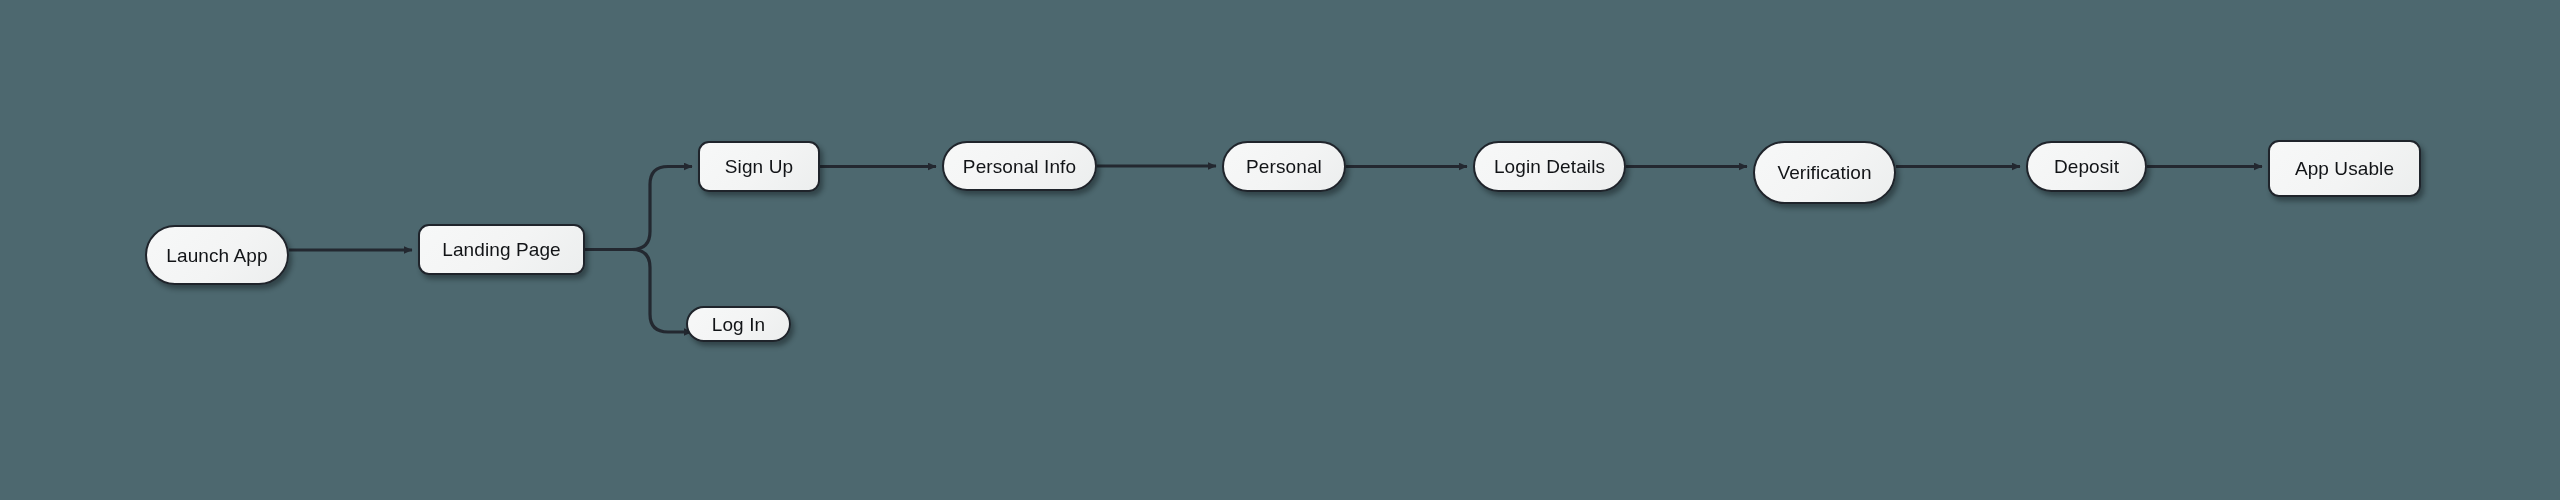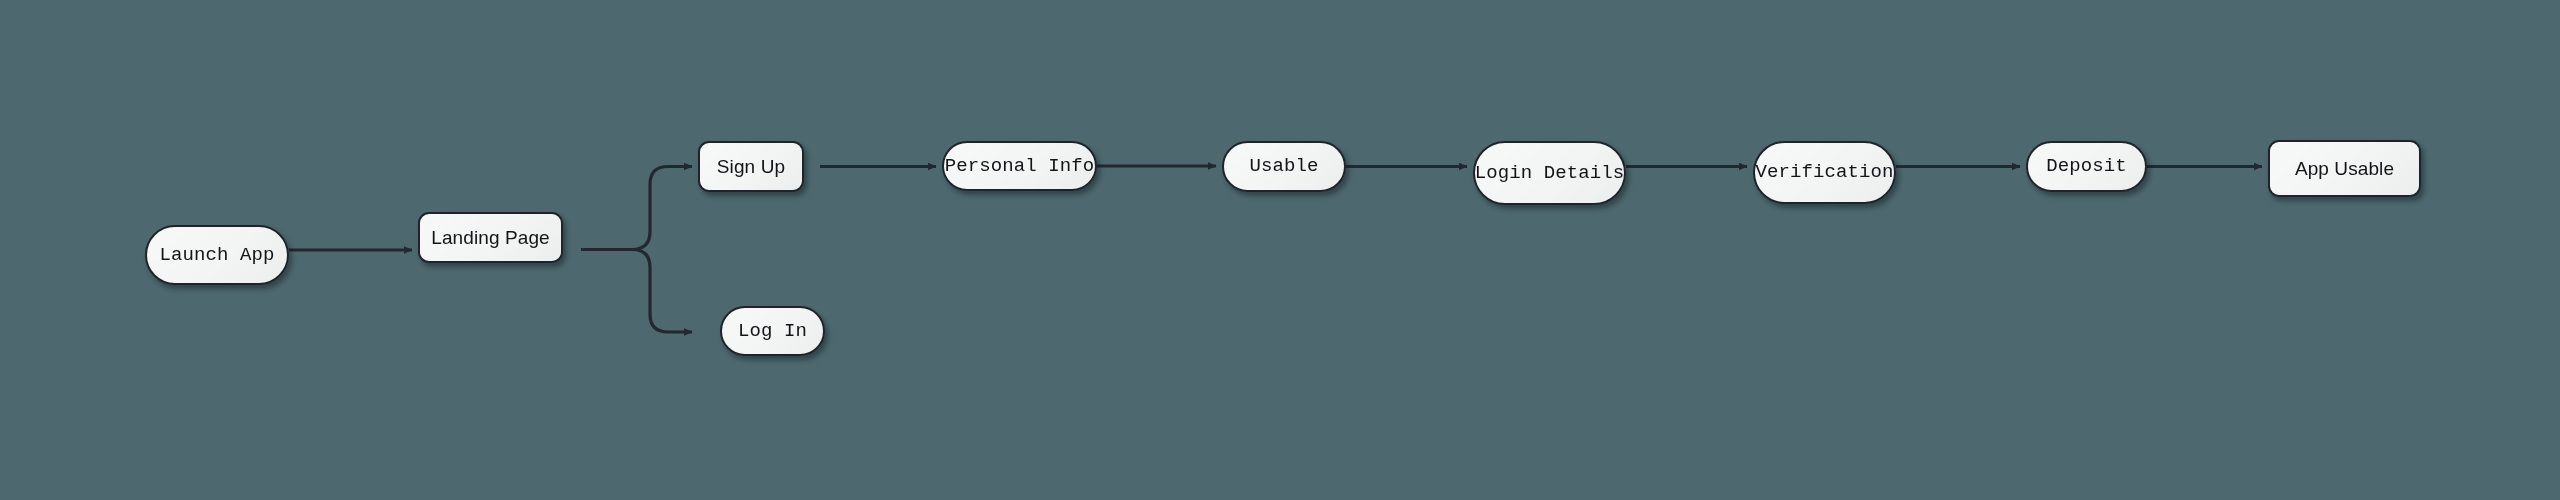--- a/index.html
+++ b/index.html
@@ -37,21 +37,21 @@
     border: 2.5px solid #1f242b;
     color: #121417;
     font-size: 19px;
     font-weight: 400;
     letter-spacing: 0.1px;
     line-height: 1;
     white-space: nowrap;
     box-shadow: 3px 4px 5px rgba(12, 18, 22, 0.42);
     z-index: 2;
   }
-  .node.pill { border-radius: 999px; font-family: Liberation Mono, monospace; }
+  .node.pill { border-radius: 999px; }
   .node.rect { border-radius: 11px; }
   .node-label { pointer-events: none; }
 </style>
 </head>
 <body>
 
 <div id="canvas">
 
   <svg id="edge-layer" viewBox="0 0 2560 500" width="2560" height="500">
     <defs>
@@ -70,36 +70,36 @@
         <path d="M 1626 166.5 L 1747 166.5" marker-end="url(#arrow)"></path>
         <path d="M 1896 166.5 L 2020 166.5" marker-end="url(#arrow)"></path>
         <path d="M 2147 166.5 L 2262 166.5" marker-end="url(#arrow)"></path>
       </g>
   </svg>
 
   <div id="nodes">
       <div class="node pill" style="left: 145px; top: 225px; width: 144px; height: 60px;">
         <span class="node-label">Launch App</span>
       </div>
-      <div class="node rect" style="left: 418px; top: 212px; width: 145px; height: 51px;">
+      <div class="node rect" style="left: 418px; top: 224px; width: 167px; height: 51px;">
         <span class="node-label">Landing Page</span>
       </div>
-      <div class="node rect" style="left: 698px; top: 141px; width: 106px; height: 51px;">
+      <div class="node rect" style="left: 698px; top: 141px; width: 122px; height: 51px;">
         <span class="node-label">Sign Up</span>
       </div>
-      <div class="node pill" style="left: 720px; top: 306px; width: 105px; height: 50px;">
+      <div class="node pill" style="left: 686px; top: 306px; width: 105px; height: 36px;">
         <span class="node-label">Log In</span>
       </div>
       <div class="node pill" style="left: 942px; top: 141px; width: 155px; height: 50px;">
         <span class="node-label">Personal Info</span>
       </div>
       <div class="node pill" style="left: 1222px; top: 141px; width: 124px; height: 51px;">
-        <span class="node-label">Usable</span>
+        <span class="node-label">Personal</span>
       </div>
-      <div class="node pill" style="left: 1473px; top: 141px; width: 153px; height: 64px;">
+      <div class="node pill" style="left: 1473px; top: 141px; width: 153px; height: 51px;">
         <span class="node-label">Login Details</span>
       </div>
       <div class="node pill" style="left: 1753px; top: 141px; width: 143px; height: 63px;">
         <span class="node-label">Verification</span>
       </div>
       <div class="node pill" style="left: 2026px; top: 141px; width: 121px; height: 51px;">
         <span class="node-label">Deposit</span>
       </div>
       <div class="node rect" style="left: 2268px; top: 140px; width: 153px; height: 57px;">
         <span class="node-label">App Usable</span>

